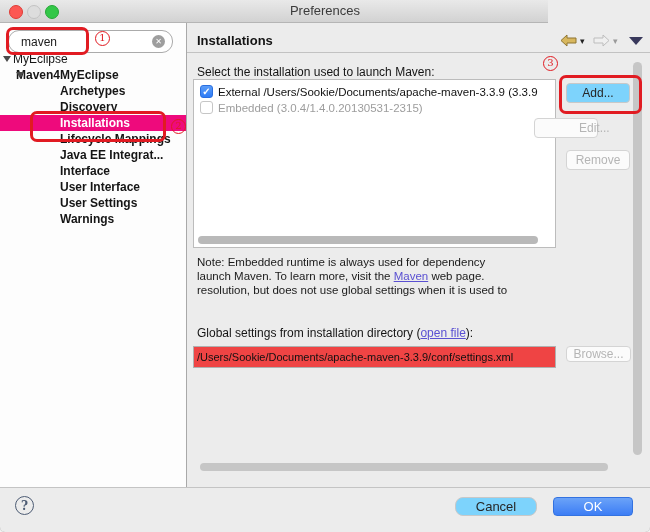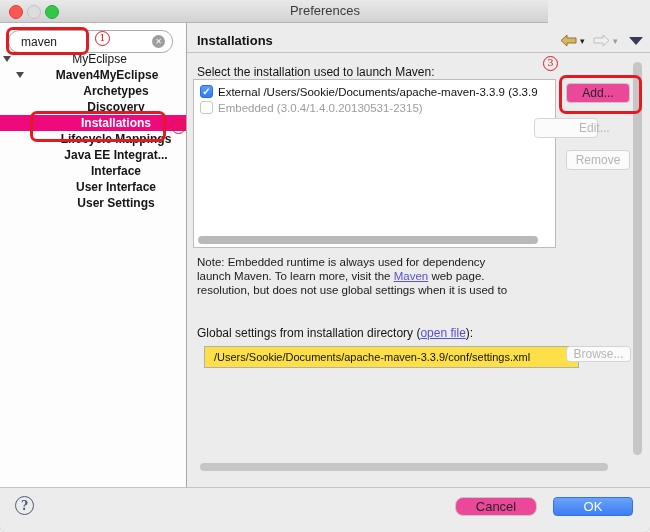--- a/index.html
+++ b/index.html
@@ -23,22 +23,22 @@
   
   .searchbox{position:absolute;left:8px;top:30px;width:163px;height:21px;background:#fff;
     border:1px solid #ababab;border-radius:11px;}
   .search-input{position:absolute;left:10px;top:2px;width:122px;height:16px;border:none;outline:none;
     background:transparent;font-family:inherit;font-size:12px;color:#1c1c1c;}
   .clear-btn{position:absolute;right:7px;top:4px;width:13px;height:13px;border-radius:50%;
     background:#9e9e9e;color:#fff;font-size:8px;line-height:13px;text-align:center;cursor:default;}
   
   .tree{position:absolute;left:0;top:51px;width:186px;}
   .trow{height:16px;line-height:16px;font-size:12px;font-weight:bold;color:#151515;
-    position:relative;white-space:nowrap;overflow:hidden;text-align:center;}
-  .lvl0{padding-left:13px;} .lvl1{padding-left:28px;} .lvl2{padding-left:46px;}
+    position:relative;white-space:nowrap;overflow:hidden;}
+  .lvl0{padding-left:13px;} .lvl1{padding-left:16px;} .lvl2{padding-left:60px;}
   .trow.plain{font-weight:normal;}
   .trow.selected{background:#ee0a7c;color:#fff;}
   .twisty{position:absolute;top:5px;width:0;height:0;
     border-left:4px solid transparent;border-right:4px solid transparent;border-top:6px solid #4a4a4a;}
   .lvl0 .twisty{left:3px;} .lvl1 .twisty{left:16px;}
   
   .main-title{position:absolute;left:197px;top:33px;font-size:13px;font-weight:bold;color:#131313;}
   .header-line{position:absolute;left:187px;top:52px;width:463px;height:1px;background:#c2c2c2;}
   .navicons{position:absolute;left:560px;top:33px;width:86px;height:15px;}
   .caret{position:absolute;top:3px;font-size:9px;line-height:10px;}
@@ -54,24 +54,24 @@
   .lrow:first-child{margin-top:4px;}
   .lrow.dim{color:#9d9d9d;}
   .cbx{position:absolute;left:6px;top:1px;width:13px;height:13px;border-radius:3px;box-sizing:border-box;}
   .cbx.on{background:linear-gradient(#5b9df8,#2f7cf6);border:1px solid #2a6fe0;color:#fff;
     font-size:10px;line-height:12px;text-align:center;font-weight:bold;}
   .cbx.off{background:#fff;border:1px solid #c6c6c6;}
   .list-hscroll{position:absolute;left:4px;bottom:3px;width:340px;height:8px;border-radius:4px;background:#b9b9b9;}
   .note{position:absolute;left:197px;top:255px;width:372px;font-size:11.5px;line-height:14px;color:#1a1a1a;}
   a.link{color:#5a50d2;text-decoration:underline;cursor:pointer;}
   .global-label{position:absolute;left:197px;top:326px;font-size:12px;color:#141414;}
-  .path-input{position:absolute;left:204px;top:346px;width:355px;height:20px;border:1px solid #b0b0b0;
-    background:#fde047;font-family:inherit;font-size:11px;color:#111;padding:0 9px;}
-  
-  .btn{position:absolute;box-sizing:border-box;background:#ec4899;border:1px solid #c8c8c8;border-radius:4px;
+  .path-input{position:absolute;left:193px;top:346px;width:355px;height:20px;border:1px solid #b0b0b0;
+    background:#ef4444;font-family:inherit;font-size:11px;color:#111;padding:0 3px;}
+  
+  .btn{position:absolute;box-sizing:border-box;background:#7dd3fc;border:1px solid #c8c8c8;border-radius:4px;
     font-family:inherit;font-size:12px;color:#262626;padding:0;text-align:center;}
   .btn:disabled,.btn.disabled{color:#b5b5b5;border-color:#d4d4d4;background:#fbfbfb;}
   .btn-add{left:566px;top:83px;width:64px;height:20px;}
   .btn-edit{left:534px;top:118px;width:64px;height:20px;padding-left:44px;}
   .btn-remove{left:566px;top:150px;width:64px;height:20px;}
   .btn-browse{left:566px;top:346px;width:65px;height:16px;}
   
   .vscroll{position:absolute;left:633px;top:62px;width:9px;height:393px;border-radius:5px;background:#c6c6c6;}
   .hscroll{position:absolute;left:200px;top:463px;width:408px;height:8px;border-radius:4px;background:#c6c6c6;}
   
@@ -137,20 +137,23 @@
       <span>Java EE Integrat...</span>
     </div>
     <div class="trow lvl2">
       <span>Interface</span>
     </div>
     <div class="trow lvl2">
       <span>User Interface</span>
     </div>
     <div class="trow lvl2">
       <span>User Settings</span>
+    </div>
+    <div class="trow lvl2">
+      <span>Warnings</span>
     </div>
   </div>
 
   <div class="main-title">Installations</div>
   <div class="header-line"></div>
   <div class="navicons">
     <svg width="17" height="13" style="position:absolute;left:0;top:1px">
       <path d="M7 1 L7 4 H16 V9 H7 V12 L1 6.5 Z" fill="#d8b75e" stroke="#8f7530" stroke-width="1"></path>
     </svg>
     <span class="caret dark" style="left:20px">▾</span>

